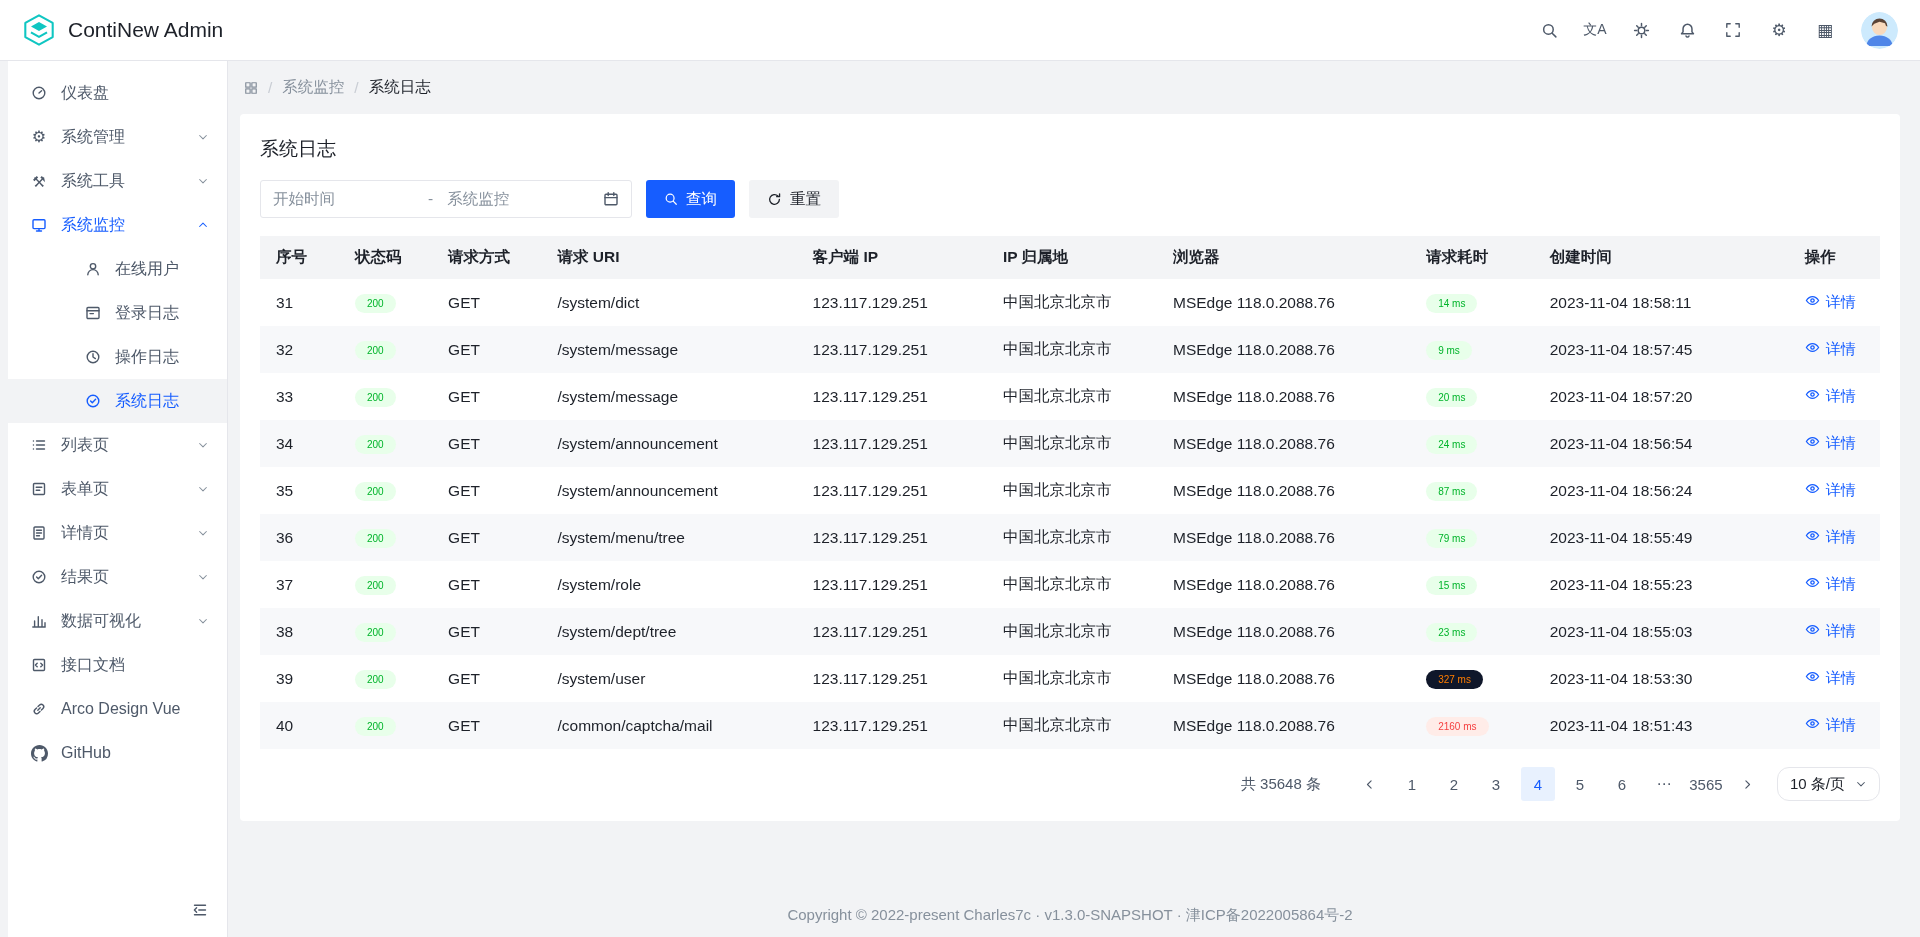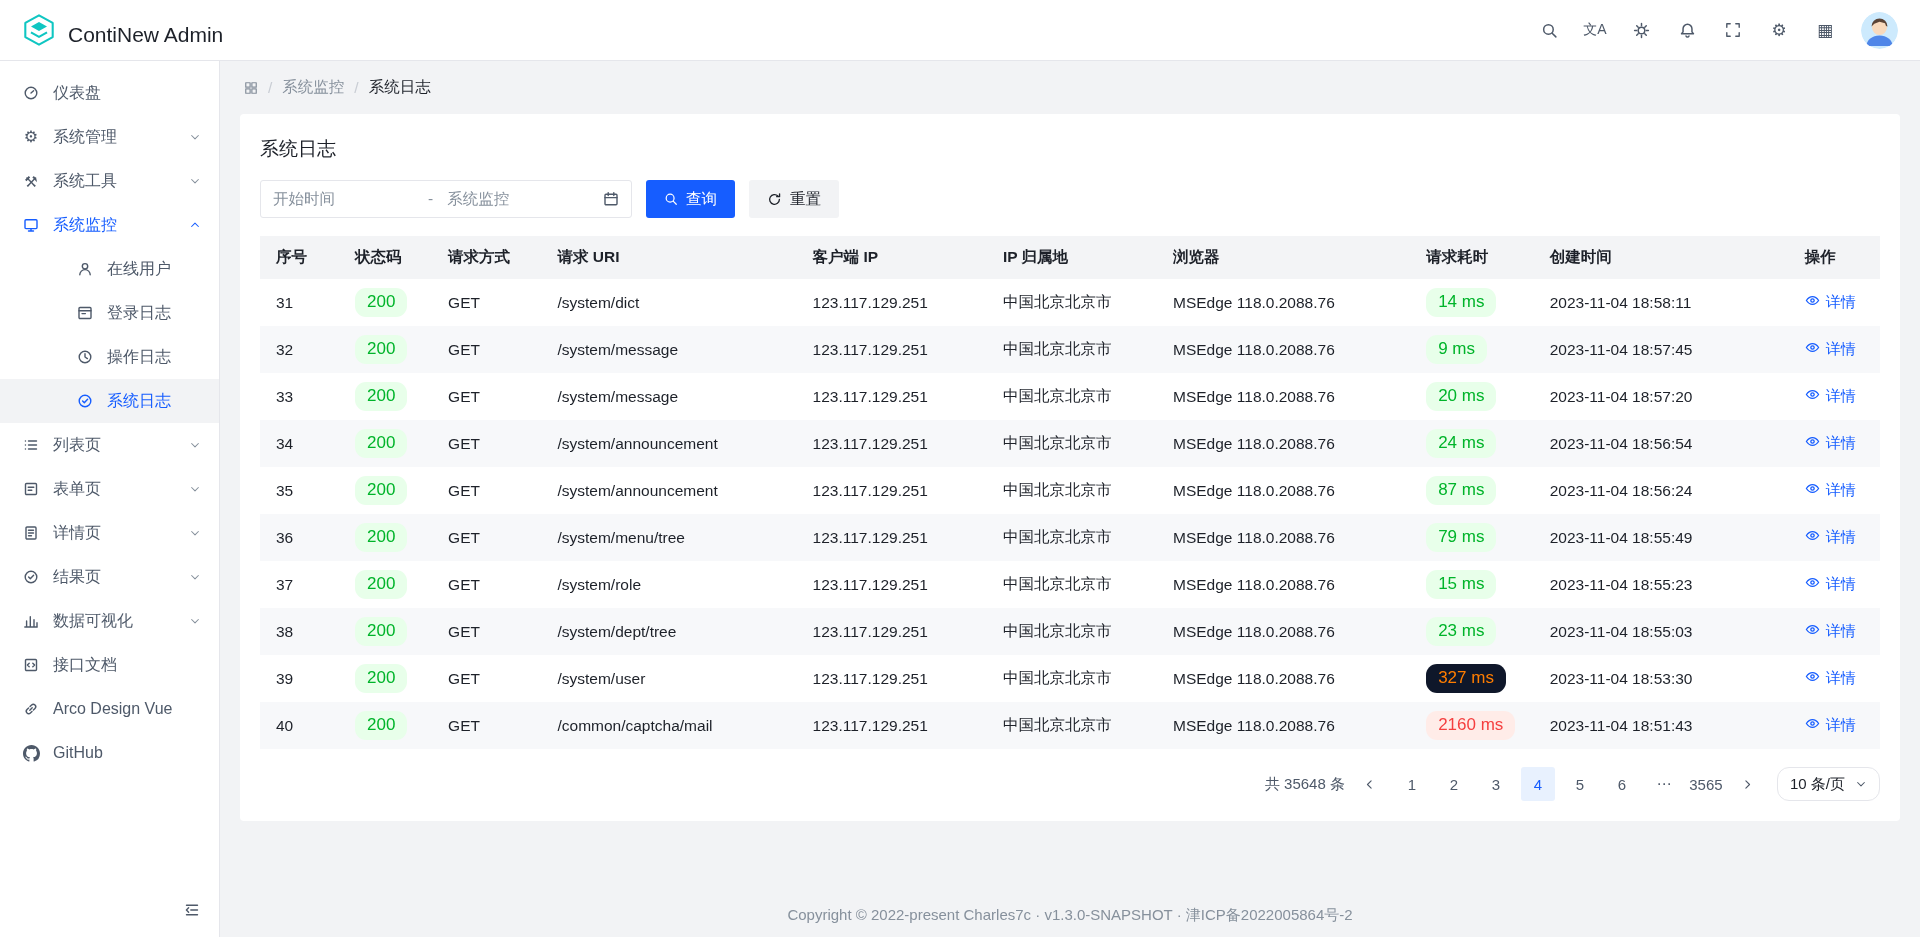--- a/index.html
+++ b/index.html
@@ -5,28 +5,28 @@
   *{margin:0;padding:0;box-sizing:border-box}
   html,body{width:1920px;height:937px}
   body{font-family:"Liberation Sans","DejaVu Sans",sans-serif;background:#f2f3f5;color:#1d2129;overflow:hidden;position:relative}
   button{font-family:inherit;background:none;border:none;cursor:pointer;color:inherit}
   svg{display:block}
   .glyph{font-size:17px;line-height:1}
   .tr-ic{font-size:14px;letter-spacing:0}
 
   
   .app-header{position:absolute;top:0;left:0;width:1920px;height:61px;background:#fff;border-bottom:1px solid #e5e6eb;display:flex;align-items:center;justify-content:space-between;padding:0 22px;z-index:5}
-  .logo{display:flex;align-items:flex-end;gap:12px;cursor:pointer}
+  .logo{display:flex;align-items:center;gap:12px;cursor:pointer}
   .app-title{font-size:21px;font-weight:500;color:#1d2129}
   .header-right{display:flex;align-items:center;gap:6px}
   .h-btn{width:40px;height:40px;border-radius:50%;display:flex;align-items:center;justify-content:center;color:#4e5969}
   .avatar{width:37px;height:37px;border-radius:50%;overflow:hidden;margin-left:10px;cursor:pointer;flex:none}
 
   
-  .sidebar{position:absolute;top:61px;left:0;bottom:0;width:220px;background:#fff;border-right:1px solid #e5e6eb;padding-top:10px}
+  .sidebar{position:absolute;top:61px;left:8px;bottom:0;width:220px;background:#fff;border-right:1px solid #e5e6eb;padding-top:10px}
   .menu-item{height:44px;display:flex;align-items:center;gap:13px;padding:0 18px 0 22px;font-size:16px;color:#4e5969;cursor:pointer;white-space:nowrap}
   .menu-item .mi-icon{width:18px;display:flex;justify-content:center;color:#4e5969;flex:none}
   .menu-item .mi-label{flex:1;overflow:hidden}
   .menu-item .mi-chevron{color:#86909c;display:flex}
   .menu-item.parent-active{color:#165dff}
   .menu-item.parent-active .mi-icon,.menu-item.parent-active .mi-chevron{color:#165dff}
   .menu-item.sub{padding-left:76px}
   .menu-item.sub.active{background:#f2f3f5;color:#165dff}
   .menu-item.sub.active .mi-icon{color:#165dff}
   .collapse-btn{position:absolute;bottom:12px;right:12px;width:30px;height:30px;border-radius:3px;display:flex;align-items:center;justify-content:center;color:#4e5969;cursor:pointer}
@@ -61,29 +61,29 @@
   .log-table th:nth-child(2){width:92px}
   .log-table th:nth-child(3){width:108px}
   .log-table th:nth-child(4){width:252px}
   .log-table th:nth-child(5){width:188px}
   .log-table th:nth-child(6){width:168px}
   .log-table th:nth-child(7){width:250px}
   .log-table th:nth-child(8){width:122px}
   .log-table th:nth-child(9){width:252px}
   .log-table th:nth-child(10){width:90px}
 
-  .badge{display:inline-block;padding:3px 12px;border-radius:11px;font-size:17px;line-height:1.3}
+  .badge{display:inline-block;padding:3px 12px;border-radius:11px;font-size:10px;line-height:1.3}
   .badge-green{background:#e8ffea;color:#00b42a}
   .badge-orange{background:#0f172a;color:#ff7d00}
   .badge-red{background:#ffece8;color:#f53f3f}
   .detail-link{display:inline-flex;gap:6px;color:#165dff;cursor:pointer;font-size:15px;text-decoration:none}
   .dl-icon{display:flex}
 
   .pagination{margin-top:18px;display:flex;align-items:center;justify-content:flex-end;gap:8px;font-size:15px;color:#4e5969}
-  .pg-total{margin-right:0}
+  .pg-total{margin-right:24px}
   .pg-pages{display:flex;gap:8px}
   .pg-btn{min-width:34px;height:34px;border-radius:3px;display:flex;align-items:center;justify-content:center;font-size:15px;color:#4e5969}
   .pg-btn.active{background:#e8f1fe;color:#165dff;font-weight:500}
   .pg-size{height:34px;border:1px solid #e5e6eb;border-radius:12px;background:#fff;display:flex;align-items:center;gap:10px;padding:0 12px;color:#1d2129;cursor:pointer;margin-left:4px;font-size:15px}
   .pg-chev{color:#4e5969;display:flex}
 
   .footer{position:absolute;left:0;right:0;bottom:12px;text-align:center;color:#86909c;font-size:15px}
 </style>
 </head>
 <body>

